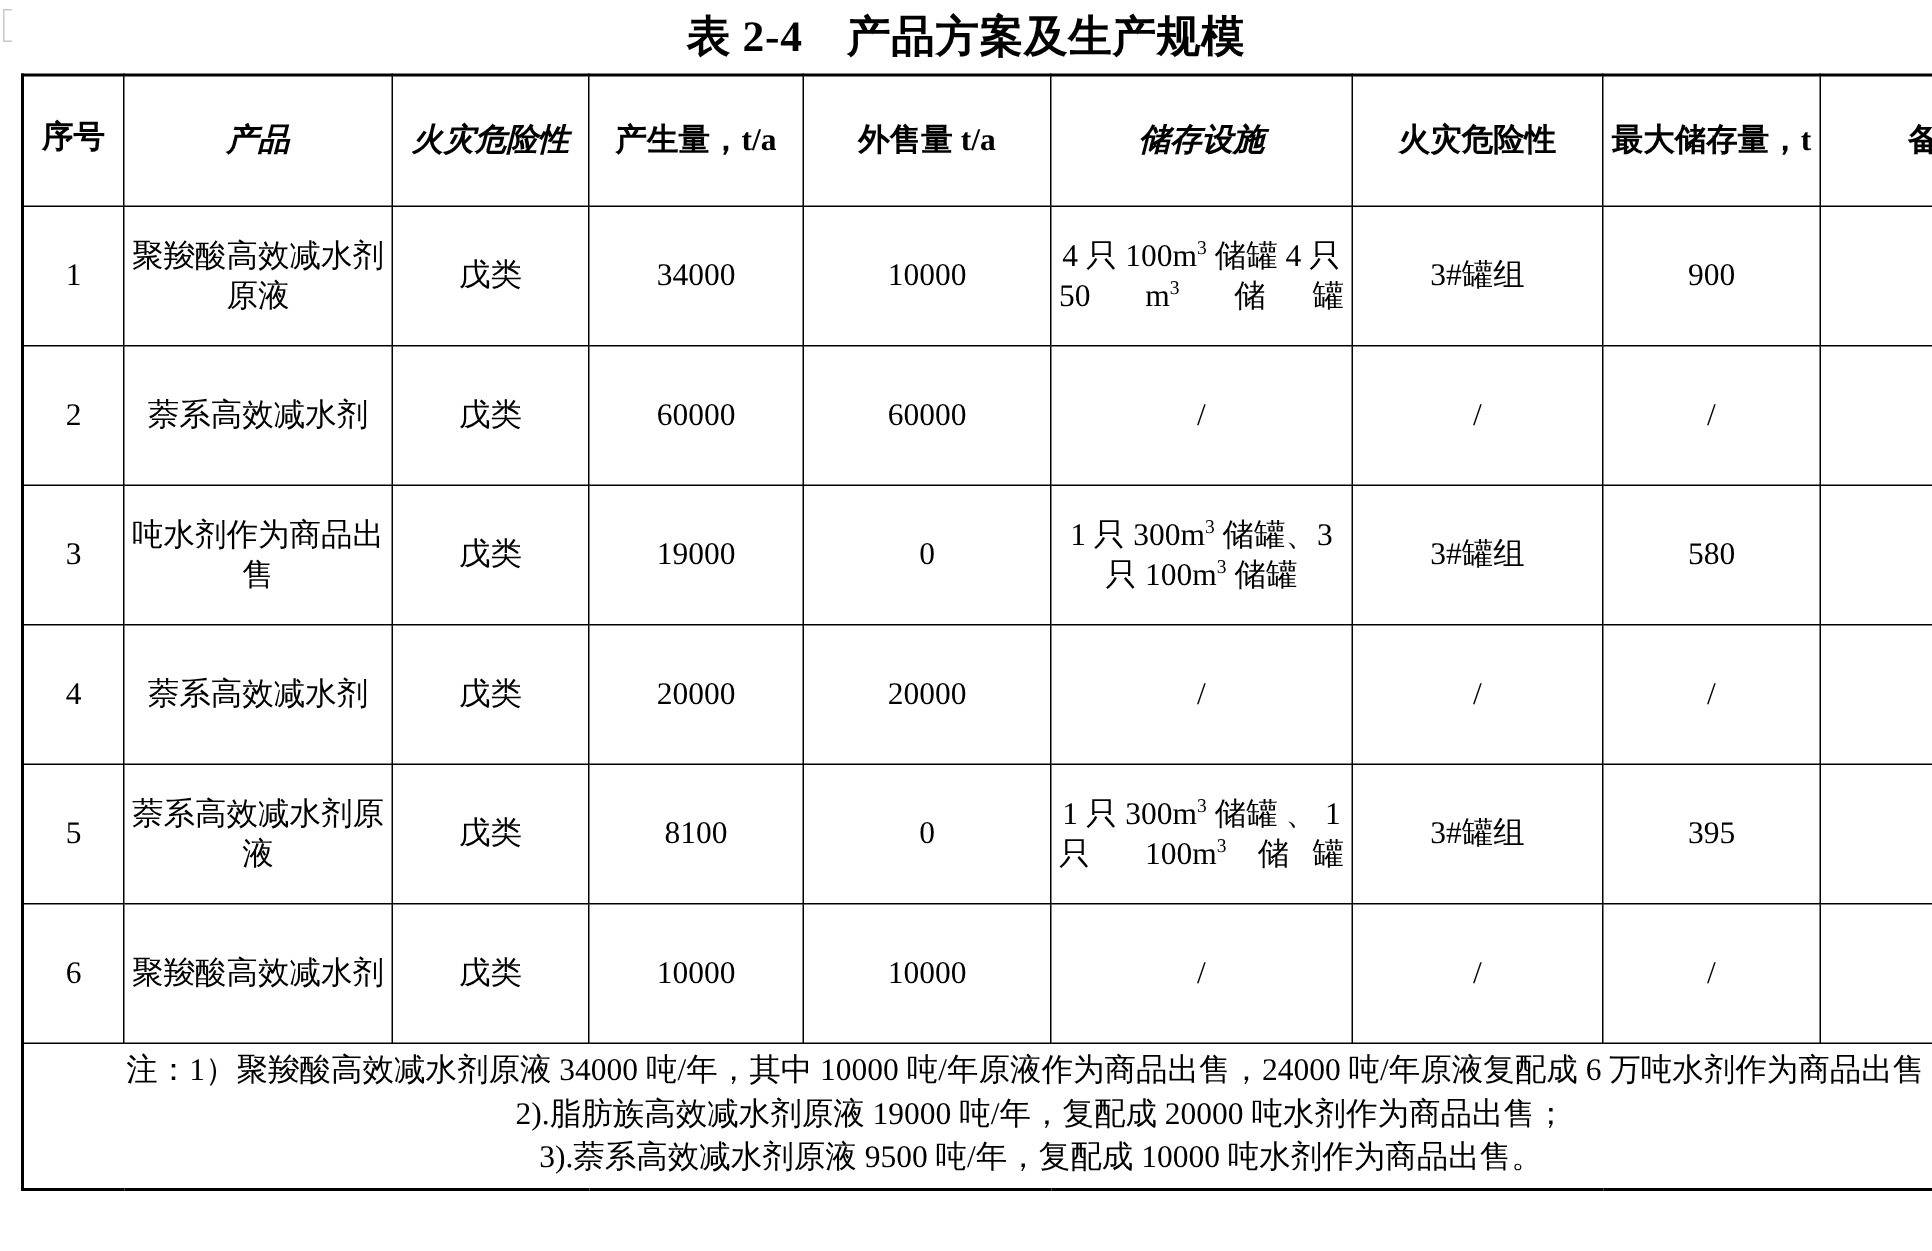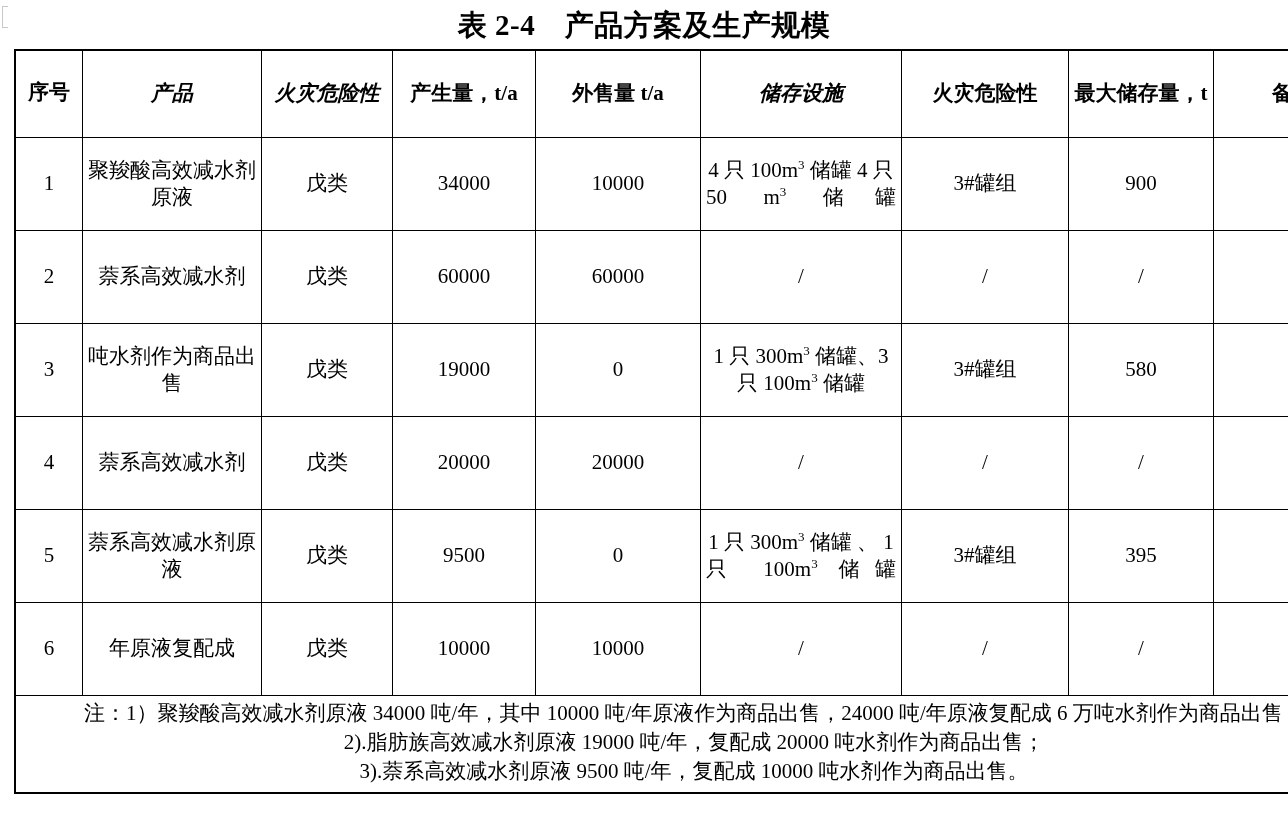--- a/index.html
+++ b/index.html
@@ -172,33 +172,33 @@
         <td class="body-cell facility single-line">/</td>
         <td class="body-cell">/</td>
         <td class="body-cell">/</td>
         <td class="body-cell"></td>
       </tr>
 
       <tr>
         <td class="body-cell">5</td>
         <td class="body-cell">萘系高效减水剂原液</td>
         <td class="body-cell">戊类</td>
-        <td class="body-cell">9500</td>
+        <td class="body-cell">8100</td>
         <td class="body-cell">0</td>
         <td class="body-cell facility">
           <span>1 只 300m</span><sup>3</sup><span> 储罐 、 1 只 100m</span><sup>3</sup><span> 储罐</span>
         </td>
         <td class="body-cell">3#罐组</td>
         <td class="body-cell">395</td>
         <td class="body-cell"></td>
       </tr>
 
       <tr>
         <td class="body-cell">6</td>
-        <td class="body-cell">年原液复配成</td>
+        <td class="body-cell">聚羧酸高效减水剂</td>
         <td class="body-cell">戊类</td>
         <td class="body-cell">10000</td>
         <td class="body-cell">10000</td>
         <td class="body-cell facility single-line">/</td>
         <td class="body-cell">/</td>
         <td class="body-cell">/</td>
         <td class="body-cell"></td>
       </tr>
 
       <tr>

